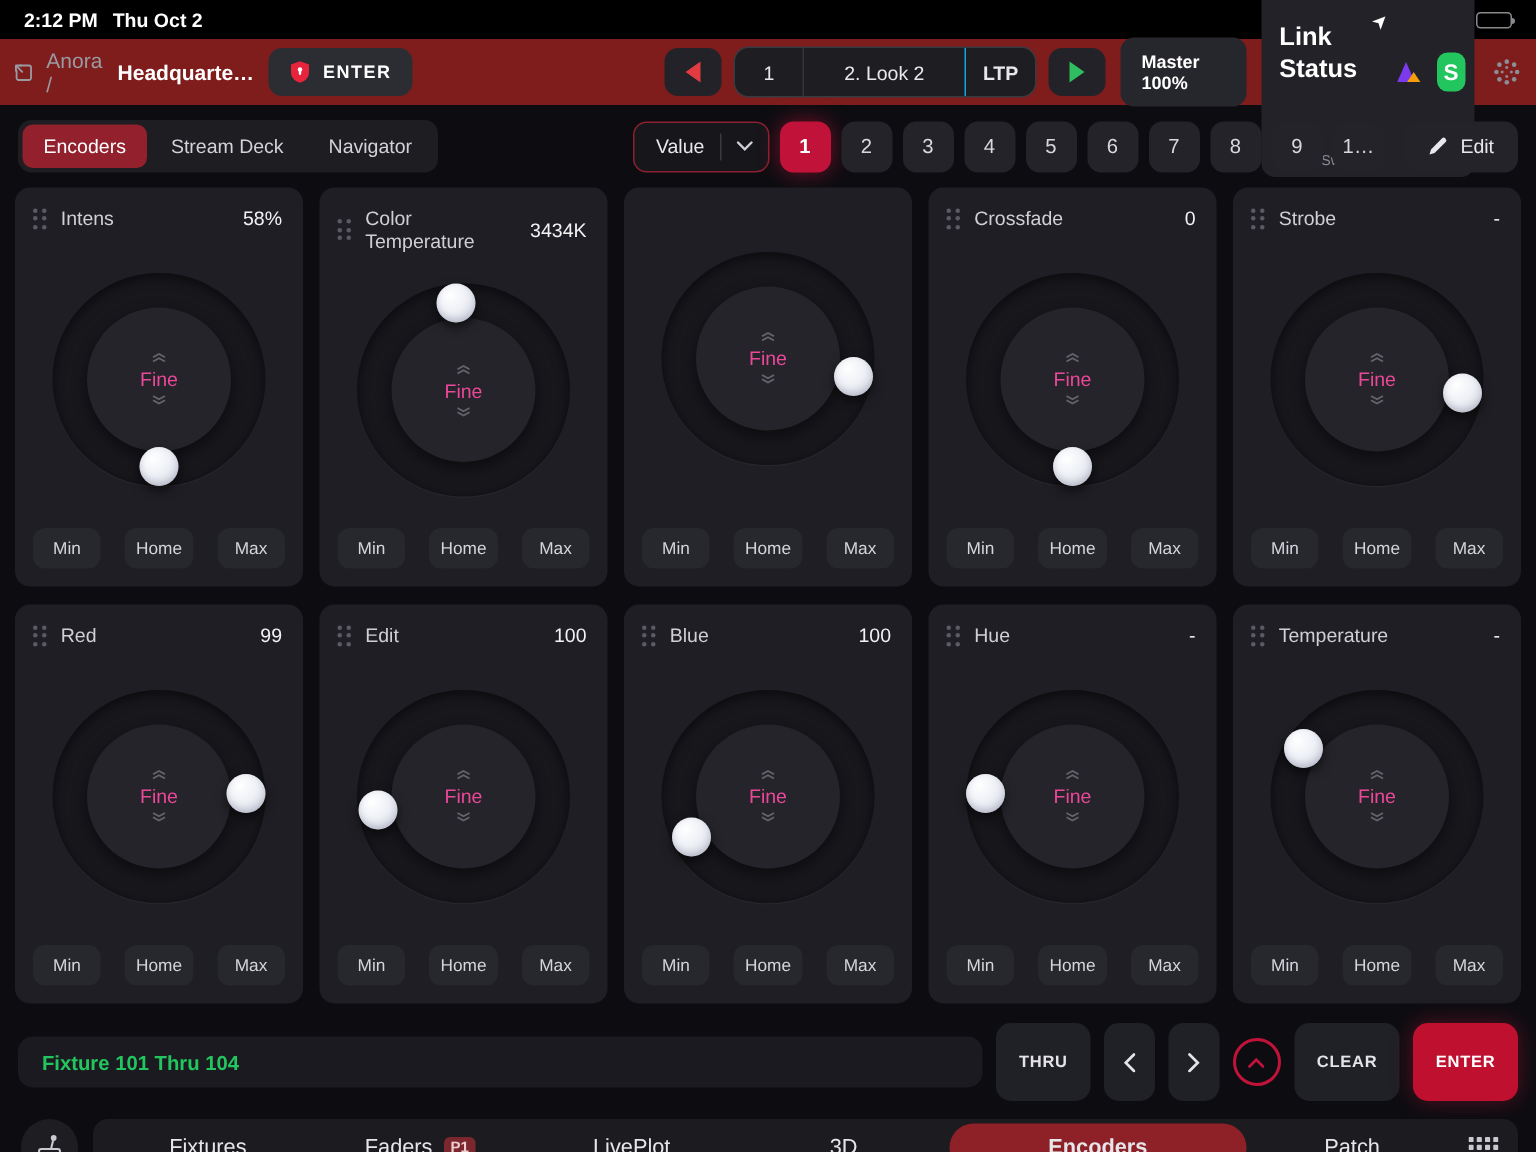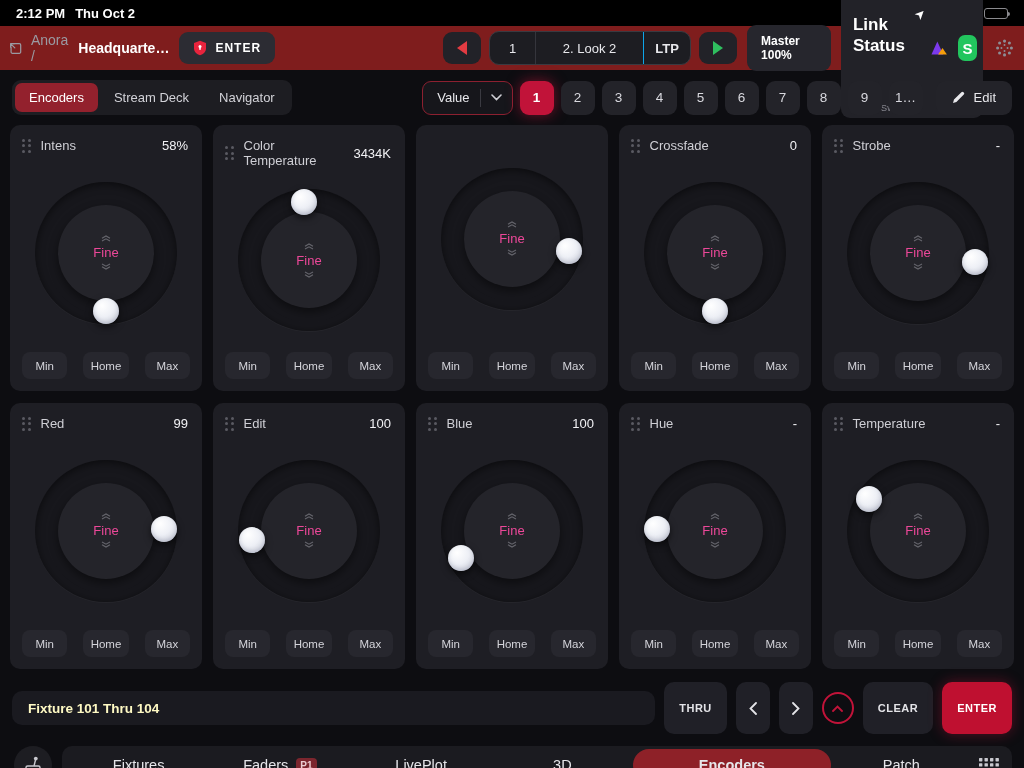--- a/index.html
+++ b/index.html
@@ -64,21 +64,21 @@
   .knob { width:142px; height:142px; position:relative; border-radius:50%; background:#17171c; box-shadow:inset 0 2px 8px rgba(0,0,0,.55), 0 1px 0 rgba(255,255,255,.03); }
   .knob-inner { position:absolute; left:23px; top:23px; width:96px; height:96px; border-radius:50%; background:#24242a; box-shadow:0 4px 10px rgba(0,0,0,.45); display:flex; flex-direction:column; align-items:center; justify-content:center; gap:3px; }
   .fine-label { font-size:13px; color:#ec4899; }
   .chev { opacity:.55; }
   .ball { position:absolute; width:26px; height:26px; border-radius:50%; background:radial-gradient(circle at 35% 30%, #ffffff 0%, #eef0f6 45%, #c9ccd8 100%); box-shadow:0 3px 7px rgba(0,0,0,.6), inset 0 -2px 4px rgba(120,125,150,.35); }
   .card-foot { display:flex; gap:16px; padding:0 12px 12px 12px; }
   .mhm-btn { flex:1; height:27px; background:#27272e; border-radius:8px; display:flex; align-items:center; justify-content:center; font-size:11.5px; color:#d4d4da; }
 
   
   .cmd-row { display:flex; align-items:center; gap:9px; padding:13px 12px 0 12px; }
-  .cmd-input { flex:1; height:34px; background:#1a1a20; border-radius:10px; display:flex; align-items:center; padding:0 16px; font-size:13.5px; font-weight:bold; color:#fef9c3; }
+  .cmd-input { flex:1; height:34px; background:#1a1a20; border-radius:10px; display:flex; align-items:center; padding:0 16px; font-size:13.5px; font-weight:bold; color:#22c55e; }
   .cmd-btn { height:52px; background:#202027; border-radius:10px; display:flex; align-items:center; justify-content:center; font-size:11px; font-weight:bold; letter-spacing:.5px; color:#e4e4e8; padding:0 15px; }
   .cmd-btn.arrow { width:34px; padding:0; font-size:15px; font-weight:normal; }
   .undo-circle { width:32px; height:32px; border-radius:50%; border:2px solid #c11339; display:flex; align-items:center; justify-content:center; }
   .enter-btn { background:#bf1030; color:#fff; box-shadow:0 0 14px rgba(200,20,60,.4); }
 
   
   .bottom { display:flex; align-items:center; gap:10px; padding:12px 12px 0 14px; }
   .joy-btn { width:38px; height:38px; border-radius:50%; background:#1d1d22; display:flex; align-items:center; justify-content:center; }
   .nav-pill { flex:1; height:38px; background:#1b1b20; border-radius:10px; display:flex; align-items:center; padding:0 6px; }
   .nav-item { flex:1; text-align:center; font-size:14.5px; color:#e6e6ea; display:flex; align-items:center; justify-content:center; gap:8px; height:32px; border-radius:16px; }

